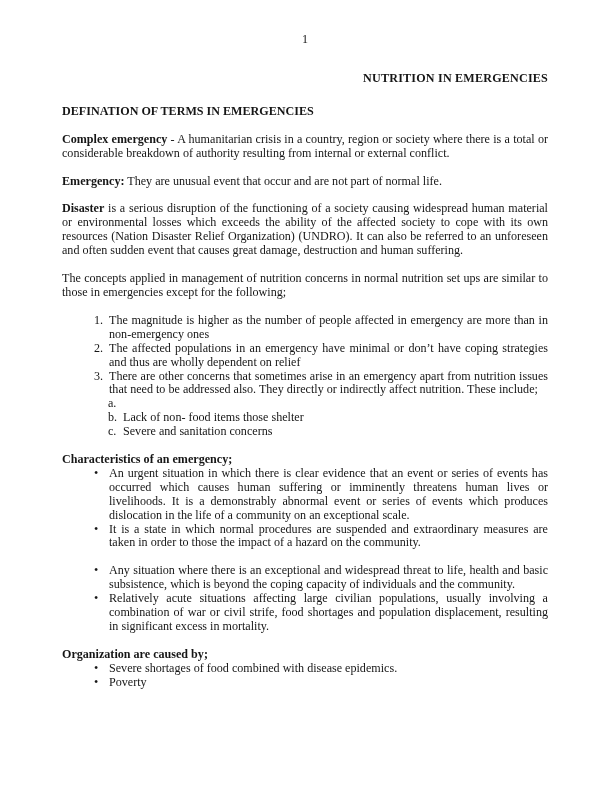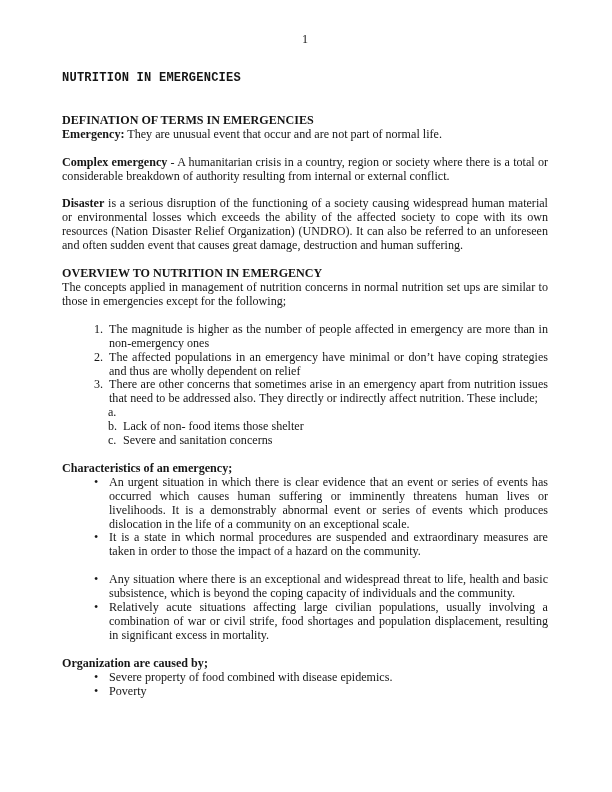--- a/index.html
+++ b/index.html
@@ -7,50 +7,49 @@
   body {
     width: 612px; height: 792px; overflow: hidden;
     font-family: "Liberation Serif", "DejaVu Serif", serif;
   }
   .page {
     width: 612px; height: 792px; background: #ffffff;
     padding: 33px 64px 0 62px;
     font-size: 12.1px; line-height: 13.9px; color: #161616;
   }
   .page-number { text-align: center; margin-bottom: 25px; }
-  .doc-title { text-align: left; font-weight: bold; margin-bottom: 28px; letter-spacing: 0.2px; font-family: Liberation Mono, monospace; }
+  .doc-title { text-align: right; font-weight: bold; margin-bottom: 19px; letter-spacing: 0.2px; }
   .heading { font-weight: bold; }
-  .mb1 { }
+  .mb1 { margin-bottom: 14px; }
   .para { text-align: justify; margin-bottom: 14px; }
   .b { font-weight: bold; }
   .li { display: flex; }
   .l1 { padding-left: 32px; }
   .l2 { padding-left: 46px; }
   .marker { flex: 0 0 15px; }
   .li-text { flex: 1; text-align: justify; }
   .gap { height: 14px; }
 </style>
 </head>
 <body>
 
 <div class="page">
 
   <div class="page-number">1</div>
 
   <div class="doc-title">NUTRITION IN EMERGENCIES</div>
 
   <div class="heading mb1">DEFINATION OF TERMS IN EMERGENCIES</div>
 
+  <p class="para"><span class="b">Complex emergency</span><span> - A humanitarian crisis in a country, region or society where there is a total or considerable breakdown of authority resulting from internal or external conflict.</span></p>
+
   <p class="para"><span class="b">Emergency:</span><span> They are unusual event that occur and are not part of normal life.</span></p>
-
-  <p class="para"><span class="b">Complex emergency</span><span> - A humanitarian crisis in a country, region or society where there is a total or considerable breakdown of authority resulting from internal or external conflict.</span></p>
 
   <p class="para"><span class="b">Disaster</span><span> is a serious disruption of the functioning of a society causing widespread human material or environmental losses which exceeds the ability of the affected society to cope with its own resources (Nation Disaster Relief Organization) (UNDRO). It can also be referred to an unforeseen and often sudden event that causes great damage, destruction and human suffering.</span></p>
 
-  <div class="heading">OVERVIEW TO NUTRITION IN EMERGENCY</div>
 
   <p class="para">The concepts applied in management of nutrition concerns in normal nutrition set ups are similar to those in emergencies except for the following;</p>
 
   <div class="li l1">
     <span class="marker">1.</span>
     <span class="li-text">The magnitude is higher as the number of people affected in emergency are more than in non-emergency ones</span>
   </div>
   <div class="li l1">
     <span class="marker">2.</span>
     <span class="li-text">The affected populations in an emergency have minimal or don’t have coping strategies and thus are wholly dependent on relief</span>
@@ -94,20 +93,20 @@
     <span class="marker">•</span>
     <span class="li-text">Relatively acute situations affecting large civilian populations, usually involving a combination of war or civil strife, food shortages and population displacement, resulting in significant excess in mortality.</span>
   </div>
 
   <div class="gap"></div>
 
   <div class="heading">Organization are caused by;</div>
 
   <div class="li l1">
     <span class="marker">•</span>
-    <span class="li-text">Severe property of food combined with disease epidemics.</span>
+    <span class="li-text">Severe shortages of food combined with disease epidemics.</span>
   </div>
   <div class="li l1">
     <span class="marker">•</span>
     <span class="li-text">Poverty</span>
   </div>
 
 </div>
 
 </body></html>

